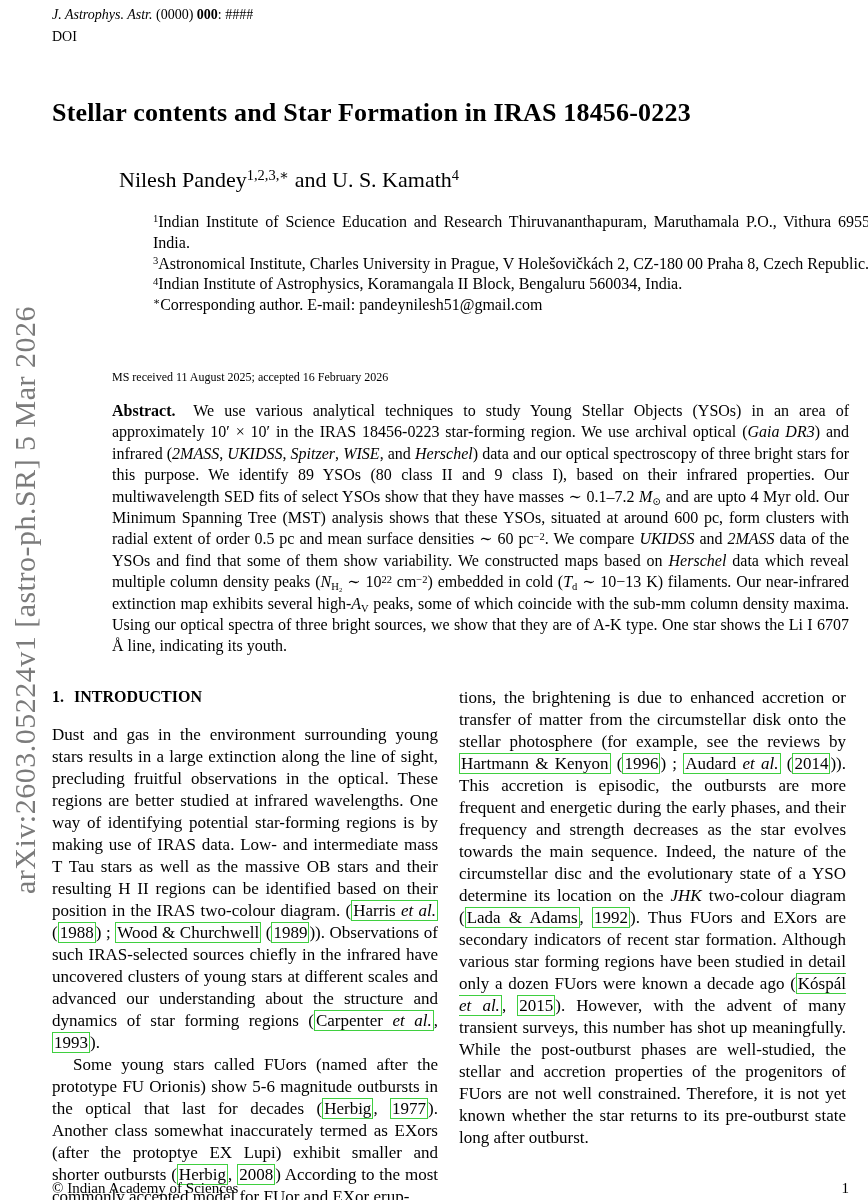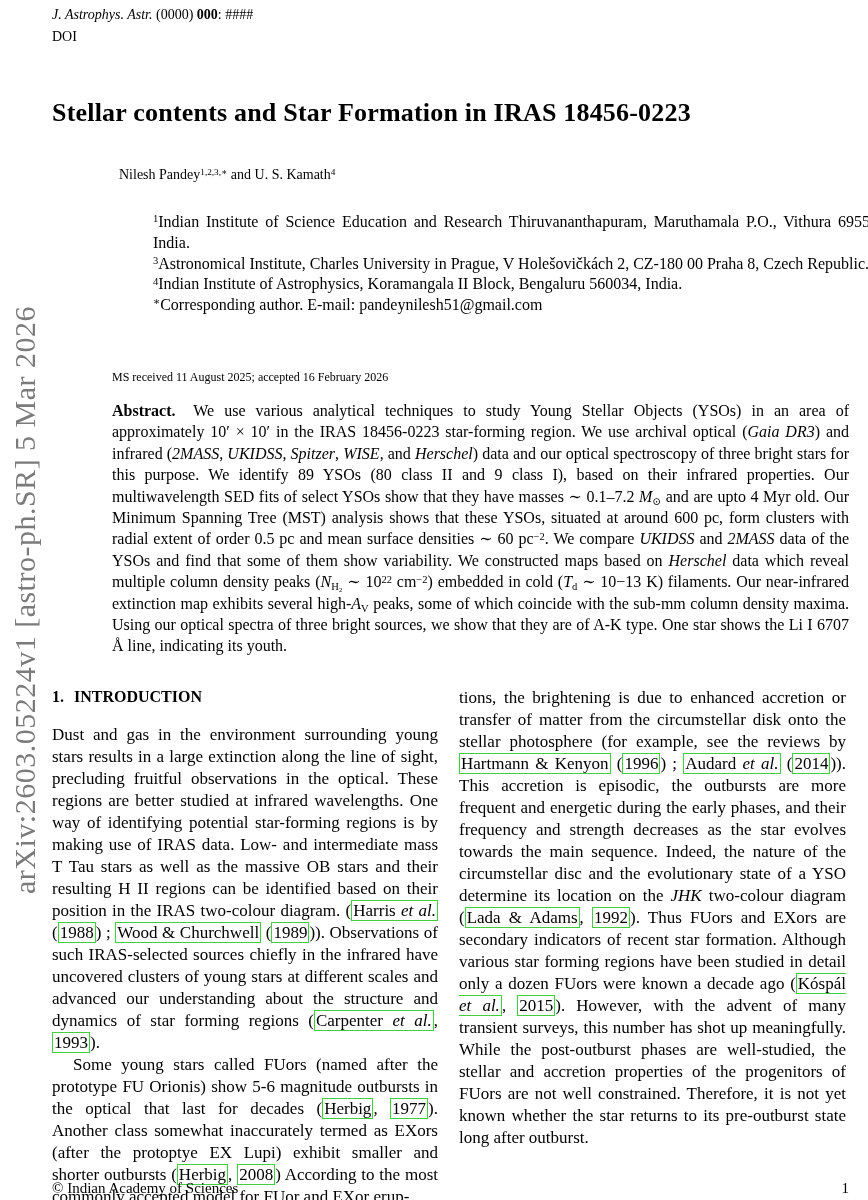--- a/index.html
+++ b/index.html
@@ -12,21 +12,21 @@
   .sup{font-size:66%;position:relative;top:-0.45em;line-height:0;}
   .sub{font-size:66%;position:relative;top:0.28em;line-height:0;}
   .g{border:1.5px solid #3fcf3f;padding:0 1px;margin-top:28px;}
   .watermark{position:absolute;left:4px;top:240px;height:720px;width:42px;
        writing-mode:vertical-rl;transform:rotate(180deg);
        display:flex;align-items:center;justify-content:center;
        font-size:30px;color:#7b7b7b;letter-spacing:0.5px;white-space:nowrap;}
   .header{position:absolute;top:4px;left:52px;font-size:14px;line-height:22px;}
   .title{position:absolute;top:98px;left:52px;width:793px;margin:0;
        font-size:26px;font-weight:bold;letter-spacing:0.2px;}
-  .authors{position:absolute;top:167px;left:119px;font-size:14px;}
+  .authors{position:absolute;top:167px;left:119px;font-size:22px;}
   .affils{position:absolute;top:212px;left:112px;width:737px;
        font-size:16px;line-height:20.8px;text-align:justify;margin-left:41px;}
   .received{position:absolute;top:370px;left:112px;font-size:12px;}
   .abstract{position:absolute;top:400px;left:112px;width:737px;
        font-size:16px;line-height:21.4px;text-align:justify;}
   .keywords{position:absolute;top:654px;left:112px;width:737px;font-size:16px;}
   .col{position:absolute;top:686px;font-size:17px;line-height:22px;text-align:justify;}
   .col-left{left:52px;width:386px;}
   .col-right{left:459px;width:387px;}
   .sec{margin:0 0 16px 0;font-size:16px;font-weight:bold;}

